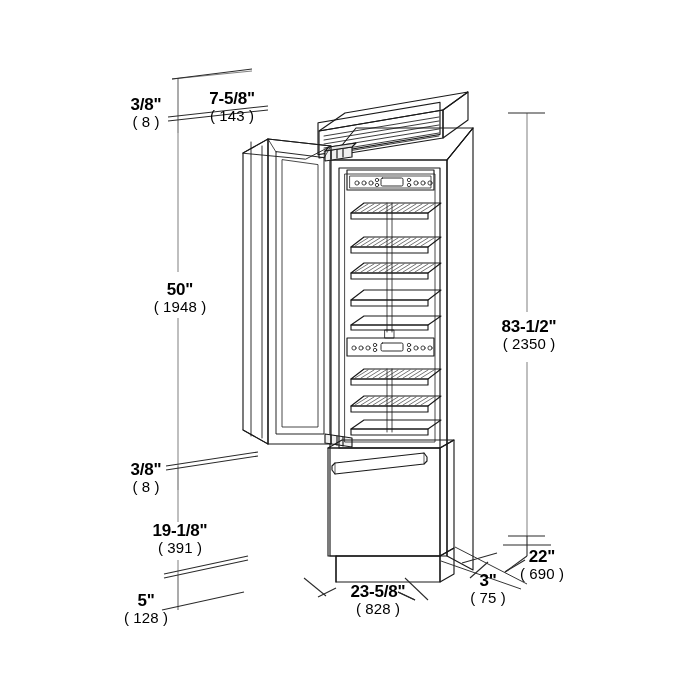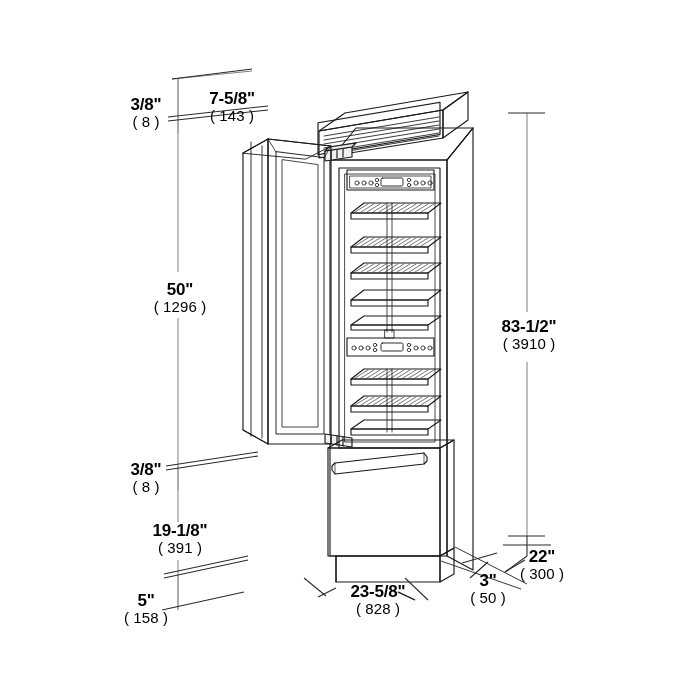--- a/index.html
+++ b/index.html
@@ -372,51 +372,51 @@
     <div class="dim-met">( 8 )</div>
   </div>
 
   <div class="dim-label" style="left:188px; top:90px; width:88px;">
     <div class="dim-imp">7-5/8"</div>
     <div class="dim-met">( 143 )</div>
   </div>
 
   <div class="dim-label" style="left:138px; top:281px; width:84px;">
     <div class="dim-imp">50"</div>
-    <div class="dim-met">( 1296 )</div>
+    <div class="dim-met">( 1948 )</div>
   </div>
 
   <div class="dim-label" style="left:113px; top:461px; width:66px;">
     <div class="dim-imp">3/8"</div>
     <div class="dim-met">( 8 )</div>
   </div>
 
   <div class="dim-label" style="left:132px; top:522px; width:96px;">
     <div class="dim-imp">19-1/8"</div>
     <div class="dim-met">( 391 )</div>
   </div>
 
   <div class="dim-label" style="left:110px; top:592px; width:72px;">
     <div class="dim-imp">5"</div>
-    <div class="dim-met">( 158 )</div>
+    <div class="dim-met">( 128 )</div>
   </div>
 
   <div class="dim-label" style="left:483px; top:318px; width:92px;">
     <div class="dim-imp">83-1/2"</div>
-    <div class="dim-met">( 3910 )</div>
+    <div class="dim-met">( 2350 )</div>
   </div>
 
   <div class="dim-label" style="left:330px; top:583px; width:96px;">
     <div class="dim-imp">23-5/8"</div>
     <div class="dim-met">( 828 )</div>
   </div>
 
   <div class="dim-label" style="left:460px; top:572px; width:56px;">
     <div class="dim-imp">3"</div>
-    <div class="dim-met">( 50 )</div>
+    <div class="dim-met">( 75 )</div>
   </div>
 
   <div class="dim-label" style="left:506px; top:548px; width:72px;">
     <div class="dim-imp">22"</div>
-    <div class="dim-met">( 300 )</div>
+    <div class="dim-met">( 690 )</div>
   </div>
 
 </div>
 
 </body></html>

